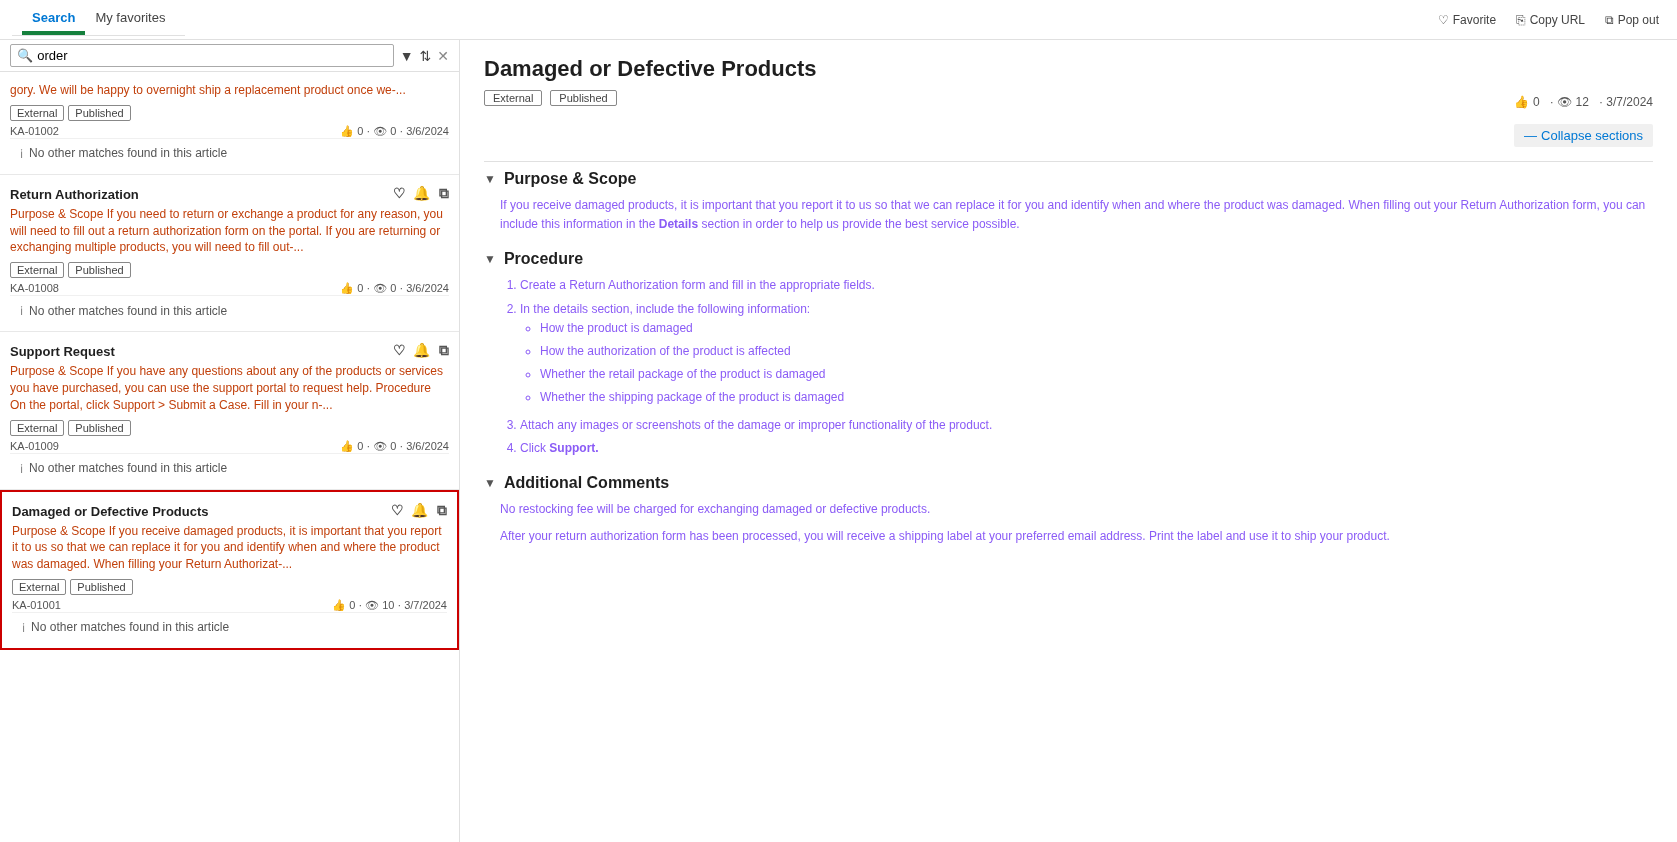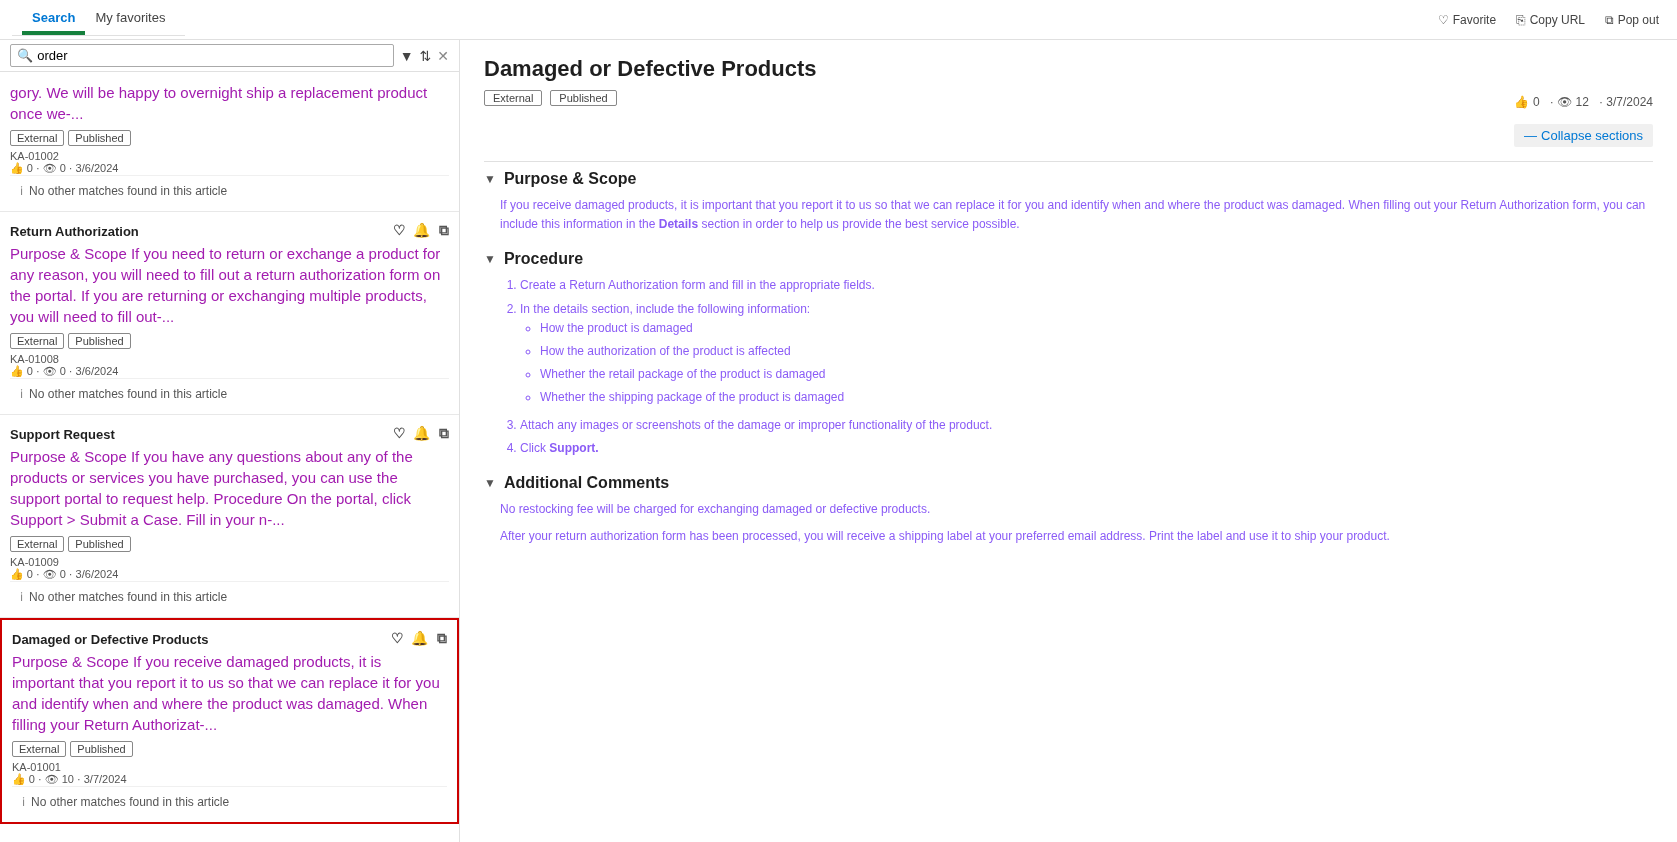--- a/index.html
+++ b/index.html
@@ -22,24 +22,24 @@
     .search-controls { display: flex; align-items: center; padding: 4px 10px; border-bottom: 1px solid #e0e0e0; gap: 6px; }
     .search-input-wrap { flex: 1; display: flex; align-items: center; border: 1px solid #aaa; border-radius: 2px; padding: 3px 6px; background: #fff; }
     .search-input-wrap input { border: none; outline: none; flex: 1; font-size: 13px; }
     .search-meta { display: flex; justify-content: space-between; padding: 4px 10px; font-size: 12px; color: #555; border-bottom: 1px solid #e0e0e0; }
     .results-list { flex: 1; overflow-y: auto; }
 
     
     .result-item { padding: 10px 10px 6px 10px; border-bottom: 1px solid #e8e8e8; cursor: pointer; }
     .result-item.selected { border: 2px solid #c00; }
     .result-title { font-weight: 600; font-size: 13px; color: #1f1f1f; margin-bottom: 4px; display: flex; justify-content: space-between; align-items: flex-end; }
-    .result-excerpt { font-size: 15px; color: #a21caf; margin-bottom: 6px; line-height: 1.4; }
+    .result-excerpt { font-size: 12px; color: #c2410c; margin-bottom: 6px; line-height: 1.4; }
     .tags { display: flex; gap: 4px; margin-bottom: 4px; }
     .tag { border: 1px solid #888; font-size: 11px; padding: 1px 6px; color: #444; border-radius: 2px; }
-    .result-footer { display: flex; justify-content: space-between; font-size: 11px; color: #555; flex-direction: column; }
+    .result-footer { display: flex; justify-content: space-between; font-size: 11px; color: #555; }
     .no-match { display: flex; align-items: center; gap: 6px; font-size: 12px; color: #555; padding: 6px 10px; border-top: 1px solid #f0f0f0; }
     .item-icons { display: flex; gap: 8px; }
     .item-icon { font-size: 14px; color: #555; cursor: pointer; }
 
     
     .right-panel { flex: 1; overflow-y: auto; padding: 16px 24px; }
     .article-title { font-size: 22px; font-weight: 700; color: #1f1f1f; }
     .article-meta-top { display: flex; align-items: center; gap: 8px; margin-bottom: 8px; }
     .badge { border: 1px solid #888; font-size: 11px; padding: 1px 8px; color: #444; border-radius: 2px; }
     .collapse-btn { display: flex; align-items: center; gap: 4px; font-size: 13px; color: #0078d4; cursor: pointer; background: #f0f0f0; border: none; padding: 4px 10px; border-radius: 2px; }

